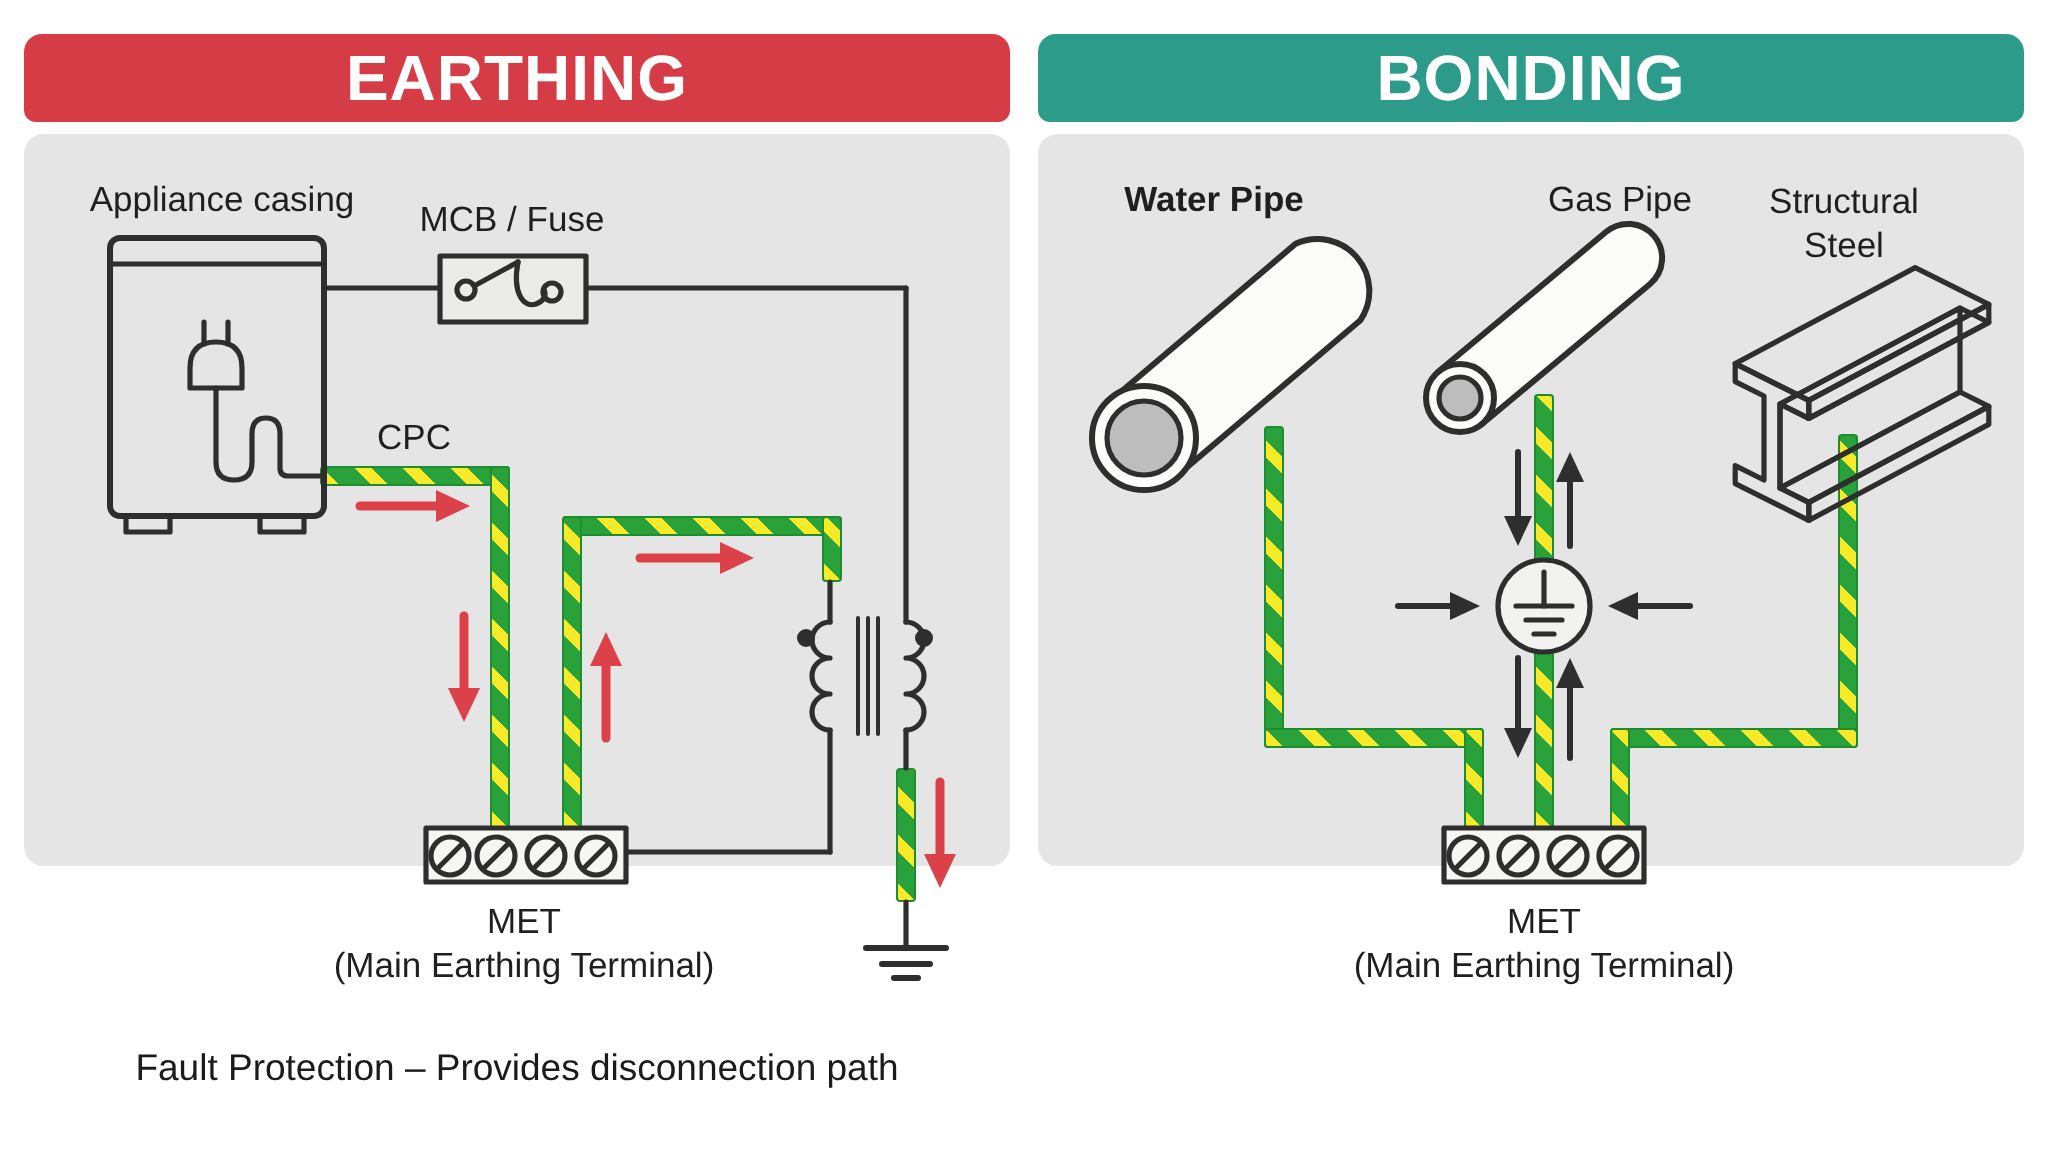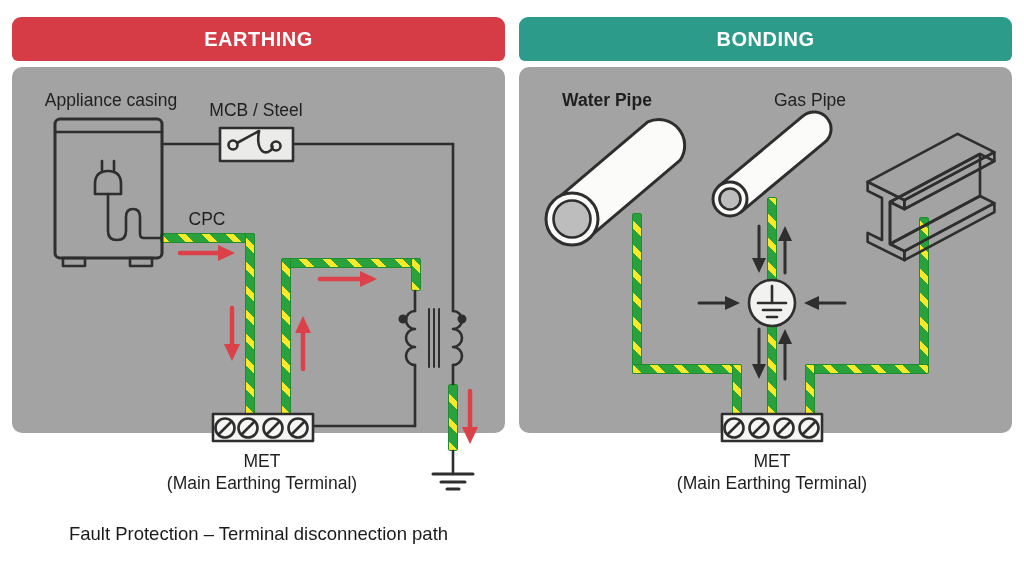--- a/index.html
+++ b/index.html
@@ -6,25 +6,25 @@
   body{
     width:1024px;height:576px;position:relative;overflow:hidden;
     background:#ffffff;
     font-family:"Liberation Sans", sans-serif;
     color:#222;
   }
   .panel-header{
     position:absolute;top:17px;height:44px;width:493px;
     border-radius:9px 9px 6px 6px;
     display:flex;align-items:center;justify-content:center;
-    color:#fff;font-weight:bold;font-size:20px;letter-spacing:.5px;
+    color:#fff;font-weight:bold;font-size:32px;letter-spacing:.5px;
   }
   .panel-body{
     position:absolute;top:67px;height:366px;width:493px;
-    background:#a3a3a3;border-radius:10px;
+    background:#e5e5e5;border-radius:10px;
   }
   .panel-body svg{position:absolute;left:0;top:0;z-index:2;}
   .lbl{
     position:absolute;transform:translate(-50%,-50%);
     font-size:17.5px;color:#1f1f1f;white-space:nowrap;z-index:3;
   }
   .lbl.two-line{white-space:normal;width:112px;text-align:center;line-height:1.24;}
   .caption{
     position:absolute;left:0;right:0;top:456px;text-align:center;
     font-size:18.5px;color:#1b1b1b;z-index:3;
@@ -135,27 +135,27 @@
           <polygon points="365,212 348,204 348,220" stroke="none"></polygon>
         </g>
       <g>
           <line x1="458" y1="324" x2="458" y2="361"></line>
           <polygon points="458,377 450,360 466,360" stroke="none"></polygon>
         </g>
     </g>
   </svg>
 
   <div class="lbl" style="left:99px;top:33px;">Appliance casing</div>
-  <div class="lbl" style="left:244px;top:43px;">MCB / Steel</div>
+  <div class="lbl" style="left:244px;top:43px;">MCB / Fuse</div>
   <div class="lbl" style="left:195px;top:152px;">CPC</div>
   <div class="lbl" style="left:250px;top:394px;">MET</div>
   <div class="lbl" style="left:250px;top:416px;">(Main Earthing Terminal)</div>
   <div class="caption">
     <b>Fault Protection</b>
-    <span>– Terminal disconnection path</span>
+    <span>– Provides disconnection path</span>
   </div>
 </div>
 
 <div class="panel-header" style="left:519px;background:#2d9b8a;">
   <span>BONDING</span>
 </div>
 
 <div class="panel-body" style="left:519px;">
 
   <div class="wire" style="left:113px;top:146px;width:10px;height:161px;"></div>
@@ -235,15 +235,16 @@
         </g>
       <g>
           <line x1="266" y1="312" x2="266" y2="276"></line>
           <polygon points="266,262 259,277 273,277" stroke="none"></polygon>
         </g>
     </g>
   </svg>
 
   <div class="lbl" style="left:88px;top:33px;font-weight:bold;">Water Pipe</div>
   <div class="lbl" style="left:251px;top:33px;margin-left:40px;">Gas Pipe</div>
+  <div class="lbl two-line" style="left:403px;top:45px;">Structural Steel</div>
   <div class="lbl" style="left:253px;top:394px;">MET</div>
   <div class="lbl" style="left:253px;top:416px;">(Main Earthing Terminal)</div>
 </div>
 
 </body></html>

